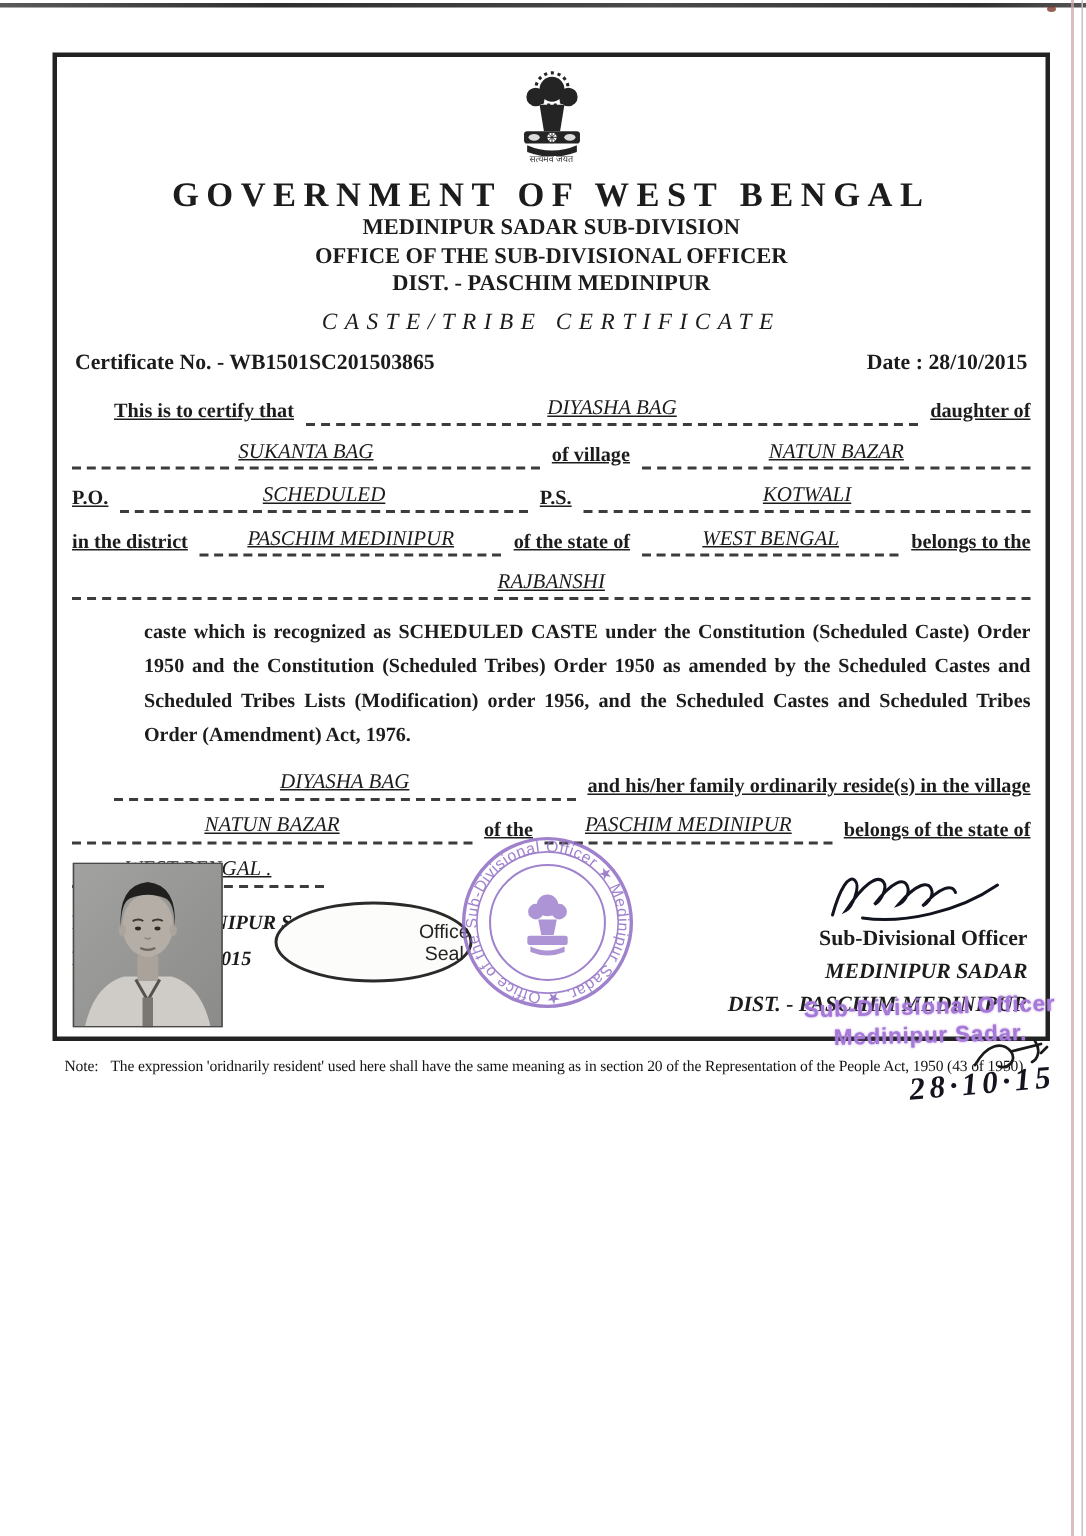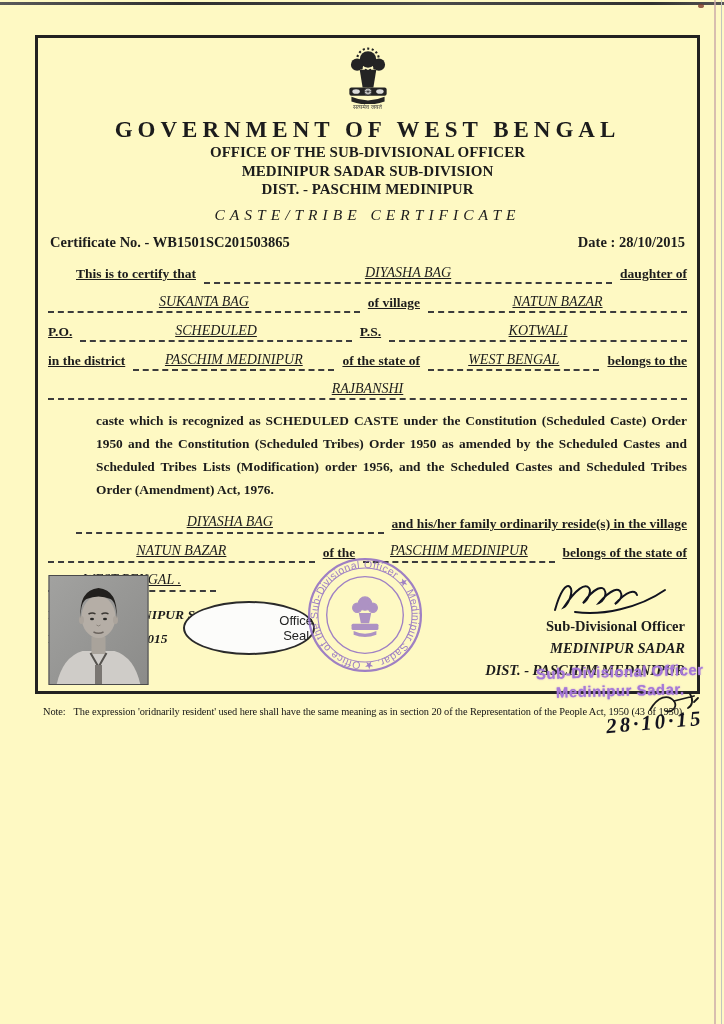--- a/index.html
+++ b/index.html
@@ -1,16 +1,16 @@
 <!DOCTYPE html>
 <html style="--stamp-purple: #8f6cc4; --overlay-purple: #a678d8; --ink: #14141f;"><head>
 <meta charset="utf-8">
 <style>
   html,body{margin:0;padding:0;background:#e8e8e6;}
-  .page{position:relative;width:724px;height:1024px;background:#fef9c3;overflow:hidden;
+  .page{position:relative;width:724px;height:1024px;background:#ffffff;overflow:hidden;
         font-family:"Liberation Serif",serif;color:#1c1c1c;}
   
   .scan-top-line{position:absolute;top:2px;left:0;width:100%;height:3px;
     background:linear-gradient(90deg,#5a5a5a,#2e2e2e 25%,#4a4a4a 60%,#303030 90%,#555);}
   .scan-right-line{position:absolute;top:0;right:8px;width:2px;height:100%;background:#cbaaa8;opacity:.75;}
   .scan-right-line2{position:absolute;top:0;right:2px;width:1px;height:100%;background:#c2c2c0;}
   .scan-speck{position:absolute;top:4px;right:20px;width:6px;height:4px;background:#7d3a2c;border-radius:50%;opacity:.8;}
 
   
   .cert{position:absolute;left:35px;top:35px;width:665px;height:659px;border:3px solid #222;
@@ -91,22 +91,22 @@
         <circle cx="28" cy="44" r="3.4" fill="#fcfcfa"></circle>
         <circle cx="28" cy="44" r="3.4" fill="none" stroke="#242424" stroke-width="0.8"></circle>
         <path d="M28,40.6 v6.8 M24.6,44 h6.8 M25.7,41.7 l4.6,4.6 M30.3,41.7 l-4.6,4.6" stroke="#242424" stroke-width="0.6"></path>
         <ellipse cx="16.5" cy="44" rx="3.6" ry="2.2" fill="#fcfcfa" opacity=".85"></ellipse>
         <ellipse cx="39.5" cy="44" rx="3.6" ry="2.2" fill="#fcfcfa" opacity=".85"></ellipse>
       </svg>
       <span class="emblem-caption">सत्यमेव जयते</span>
     </div>
 
     <div class="gov-title center">GOVERNMENT OF WEST BENGAL</div>
+    <div class="office-line center">MEDINIPUR SADAR SUB-DIVISION</div>
     <div class="office-line center">OFFICE OF THE SUB-DIVISIONAL OFFICER</div>
-    <div class="office-line center">MEDINIPUR SADAR SUB-DIVISION</div>
     <div class="office-line center">DIST. - PASCHIM MEDINIPUR</div>
     <div class="cert-title center">CASTE/TRIBE CERTIFICATE</div>
 
     <div class="meta-row">
       <span>
         <span>Certificate No. -</span>
         <span>WB1501SC201503865</span>
       </span>
       <span>
         <span>Date :</span>

